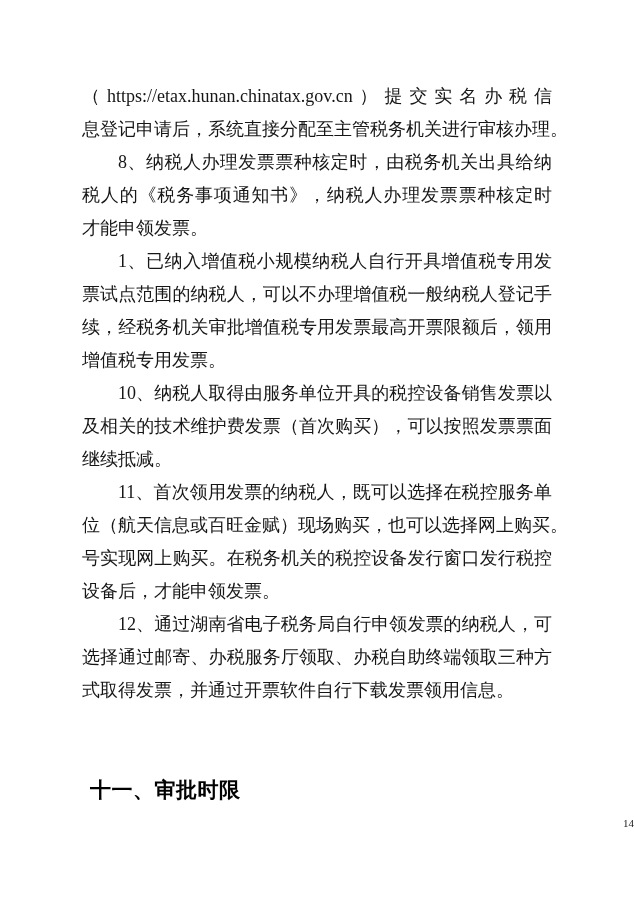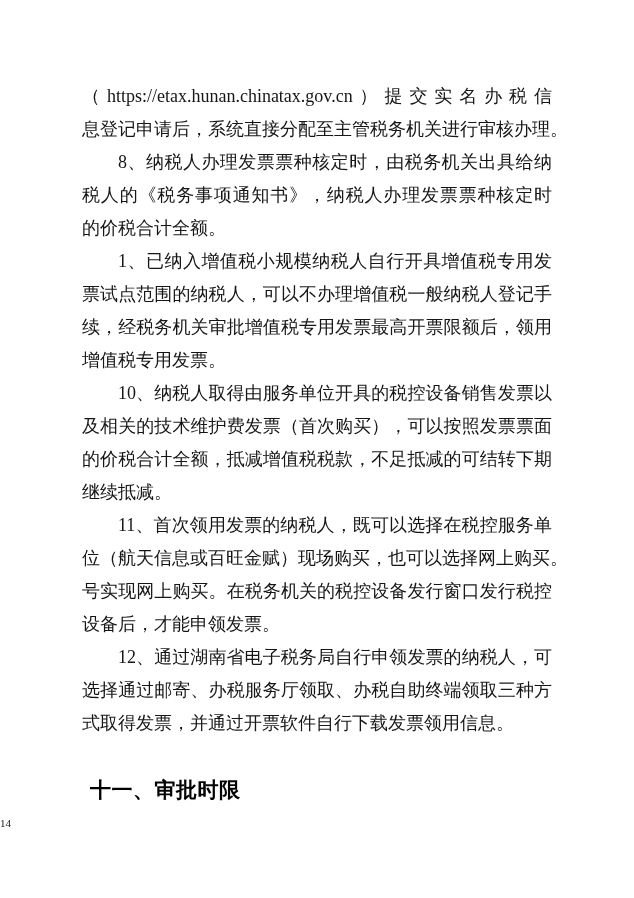--- a/index.html
+++ b/index.html
@@ -11,52 +11,51 @@
   .para{margin:0;padding:0;}
   .line{height:33px;line-height:33px;font-size:18px;white-space:nowrap;overflow:visible;}
   .fill{white-space:normal;text-align:justify;text-align-last:justify;}
   .ind{text-indent:2em;}
   .heading{
     position:absolute;left:90px;top:773px;width:470px;height:33px;line-height:33px;
     font-size:21px;font-weight:700;letter-spacing:0.5px;color:#000000;
     font-family:"Liberation Sans","DejaVu Sans",sans-serif;
   }
   .pageno{
-    position:absolute;left:0;top:817px;width:634px;text-align:left;
+    position:absolute;left:0;top:817px;width:634px;text-align:right;
     font-size:11px;color:#222222;font-family:"Liberation Serif","DejaVu Serif",serif;
   }
 </style>
 </head>
 <body>
 
 <div class="page">
   <div class="content">
 
     <div class="para">
       <div class="line fill">（https://etax.hunan.chinatax.gov.cn）提交实名办税信</div>
       <div class="line">息登记申请后，系统直接分配至主管税务机关进行审核办理。</div>
     </div>
 
     <div class="para">
       <div class="line fill ind">8、纳税人办理发票票种核定时，由税务机关出具给纳</div>
       <div class="line fill">税人的《税务事项通知书》，纳税人办理发票票种核定时</div>
-      <div class="line">的价税合计全额。</div>
+      <div class="line">才能申领发票。</div>
     </div>
 
     <div class="para">
       <div class="line fill ind">1、已纳入增值税小规模纳税人自行开具增值税专用发</div>
       <div class="line fill">票试点范围的纳税人，可以不办理增值税一般纳税人登记手</div>
       <div class="line fill">续，经税务机关审批增值税专用发票最高开票限额后，领用</div>
       <div class="line">增值税专用发票。</div>
     </div>
 
     <div class="para">
       <div class="line fill ind">10、纳税人取得由服务单位开具的税控设备销售发票以</div>
       <div class="line fill">及相关的技术维护费发票（首次购买），可以按照发票票面</div>
-      <div class="line fill">的价税合计全额，抵减增值税税款，不足抵减的可结转下期</div>
       <div class="line">继续抵减。</div>
     </div>
 
     <div class="para">
       <div class="line fill ind">11、首次领用发票的纳税人，既可以选择在税控服务单</div>
       <div class="line">位（航天信息或百旺金赋）现场购买，也可以选择网上购买。</div>
       <div class="line fill">号实现网上购买。在税务机关的税控设备发行窗口发行税控</div>
       <div class="line">设备后，才能申领发票。</div>
     </div>
 

